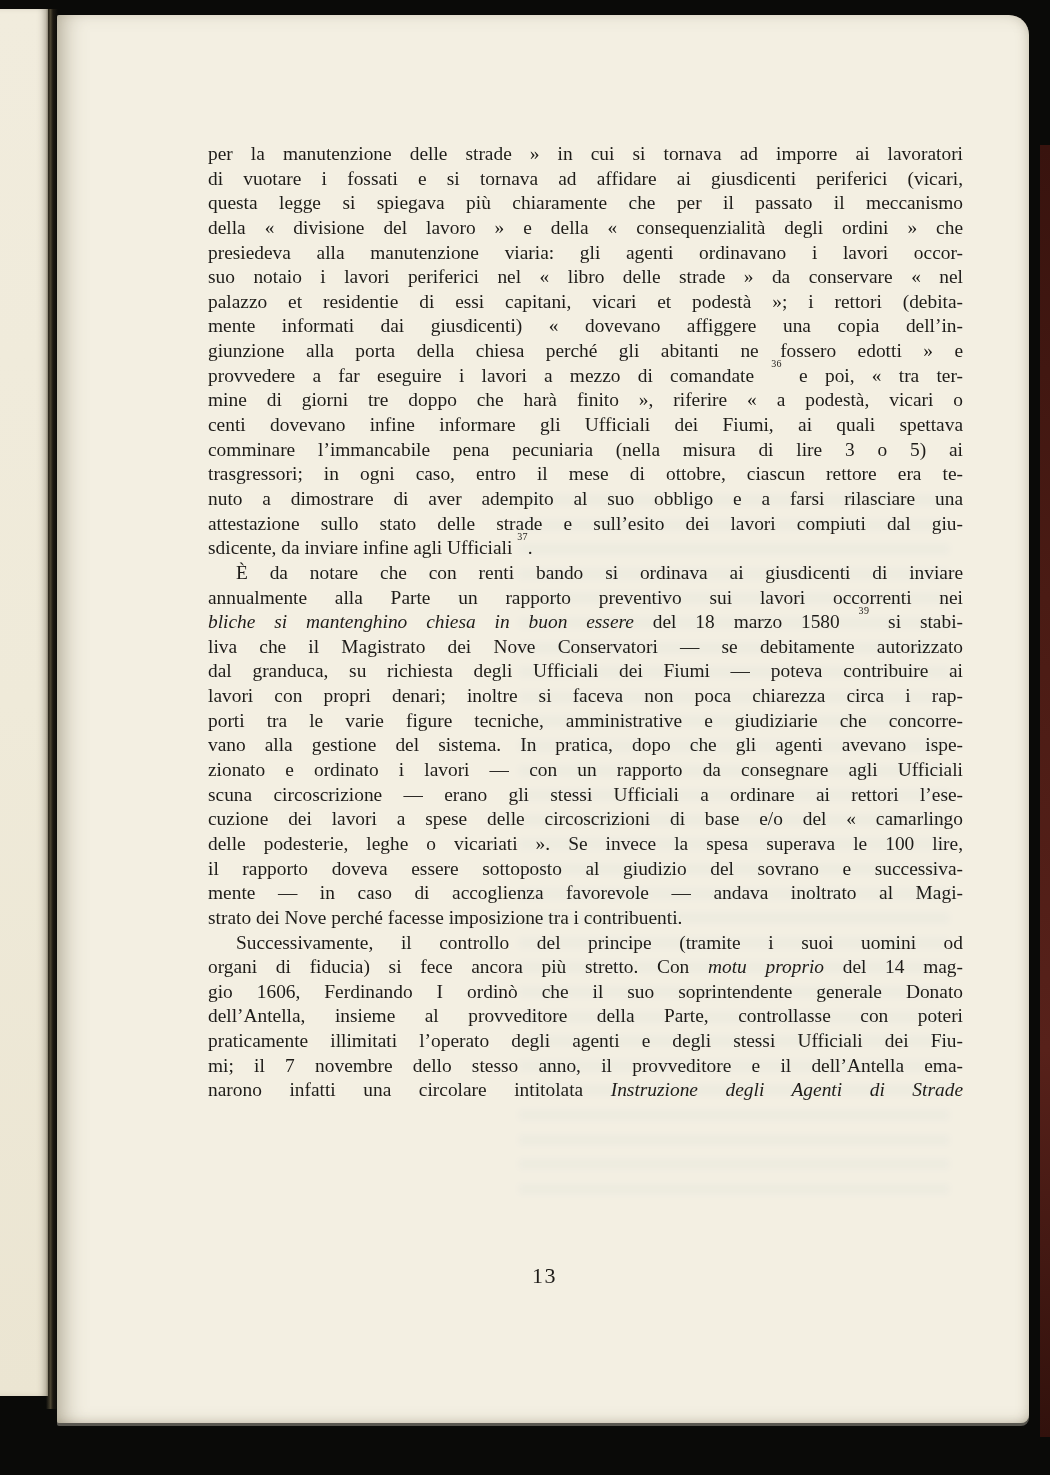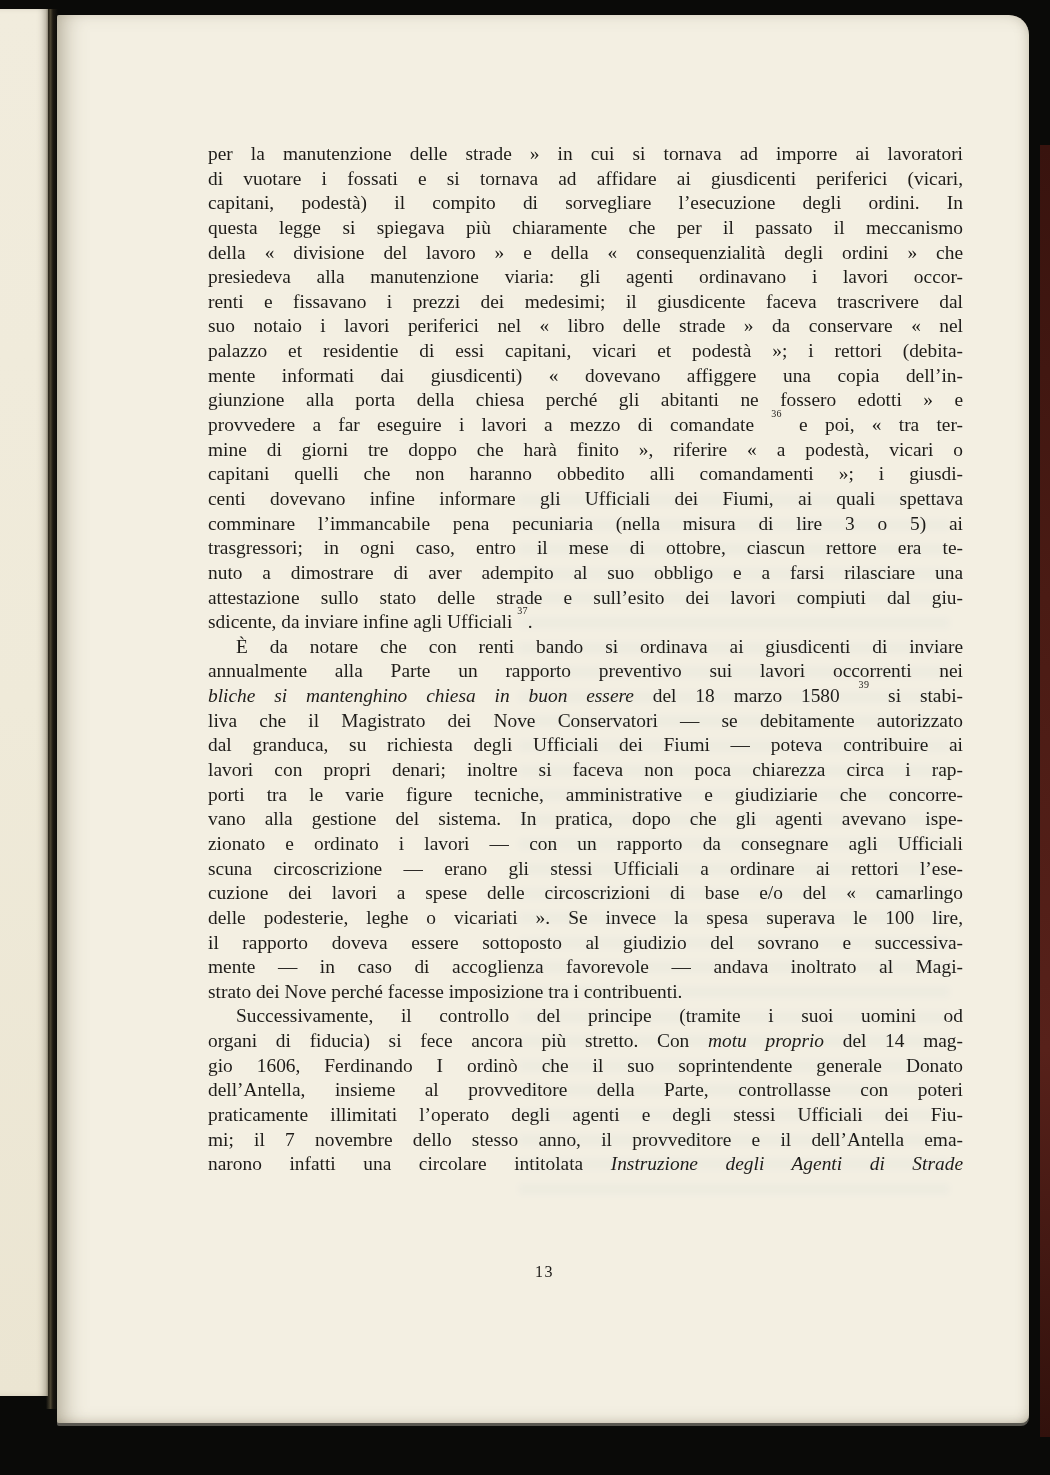--- a/index.html
+++ b/index.html
@@ -62,46 +62,43 @@
   }
   .tline.nj{text-align-last:left;}
   .tline.ind{text-indent:28px;}
   .fnref{
     font-size:10px;line-height:0;position:relative;top:-7px;
     letter-spacing:.3px;
   }
   i{font-style:italic;}
   .page-number{
     position:absolute;left:110px;top:1248px;width:755px;
-    text-align:center;font-size:16px;letter-spacing:1.5px;color:var(--text);
+    text-align:center;font-size:22px;letter-spacing:1.5px;color:var(--text);
   }
 </style>
 </head>
 <body>
 
 <div class="scan-root">
   <div class="facing-page"></div>
   <div class="gutter-shadow"></div>
   <div class="main-page">
     <div class="show-through"></div>
     <div class="text-block">
         <div class="tline">per la manutenzione delle strade » in cui si tornava ad imporre ai lavoratori</div>
         <div class="tline">di vuotare i fossati e si tornava ad affidare ai giusdicenti periferici (vicari,</div>
-        <div class="tline">capitani, podestà) il compito di sorvegliare l’esecuzione degli ordini. In</div>
         <div class="tline">questa legge si spiegava più chiaramente che per il passato il meccanismo</div>
         <div class="tline">della « divisione del lavoro » e della « consequenzialità degli ordini » che</div>
         <div class="tline">presiedeva alla manutenzione viaria: gli agenti ordinavano i lavori occor-</div>
-        <div class="tline">renti e fissavano i prezzi dei medesimi; il giusdicente faceva trascrivere dal</div>
         <div class="tline">suo notaio i lavori periferici nel « libro delle strade » da conservare « nel</div>
         <div class="tline">palazzo et residentie di essi capitani, vicari et podestà »; i rettori (debita-</div>
         <div class="tline">mente informati dai giusdicenti) « dovevano affiggere una copia dell’in-</div>
         <div class="tline">giunzione alla porta della chiesa perché gli abitanti ne fossero edotti » e</div>
         <div class="tline">provvedere a far eseguire i lavori a mezzo di comandate <sup class="fnref">36</sup> e poi, « tra ter-</div>
         <div class="tline">mine di giorni tre doppo che harà finito », riferire « a podestà, vicari o</div>
-        <div class="tline">capitani quelli che non haranno obbedito alli comandamenti »; i giusdi-</div>
         <div class="tline">centi dovevano infine informare gli Ufficiali dei Fiumi, ai quali spettava</div>
         <div class="tline">comminare l’immancabile pena pecuniaria (nella misura di lire 3 o 5) ai</div>
         <div class="tline">trasgressori; in ogni caso, entro il mese di ottobre, ciascun rettore era te-</div>
         <div class="tline">nuto a dimostrare di aver adempito al suo obbligo e a farsi rilasciare una</div>
         <div class="tline">attestazione sullo stato delle strade e sull’esito dei lavori compiuti dal giu-</div>
         <div class="tline nj">sdicente, da inviare infine agli Ufficiali <sup class="fnref">37</sup>.</div>
         <div class="tline ind">È da notare che con renti bando si ordinava ai giusdicenti di inviare</div>
         <div class="tline">annualmente alla Parte un rapporto preventivo sui lavori occorrenti nei</div>
         <div class="tline"><i>bliche si mantenghino chiesa in buon essere</i> del 18 marzo 1580 <sup class="fnref">39</sup> si stabi-</div>
         <div class="tline">liva che il Magistrato dei Nove Conservatori — se debitamente autorizzato</div>

